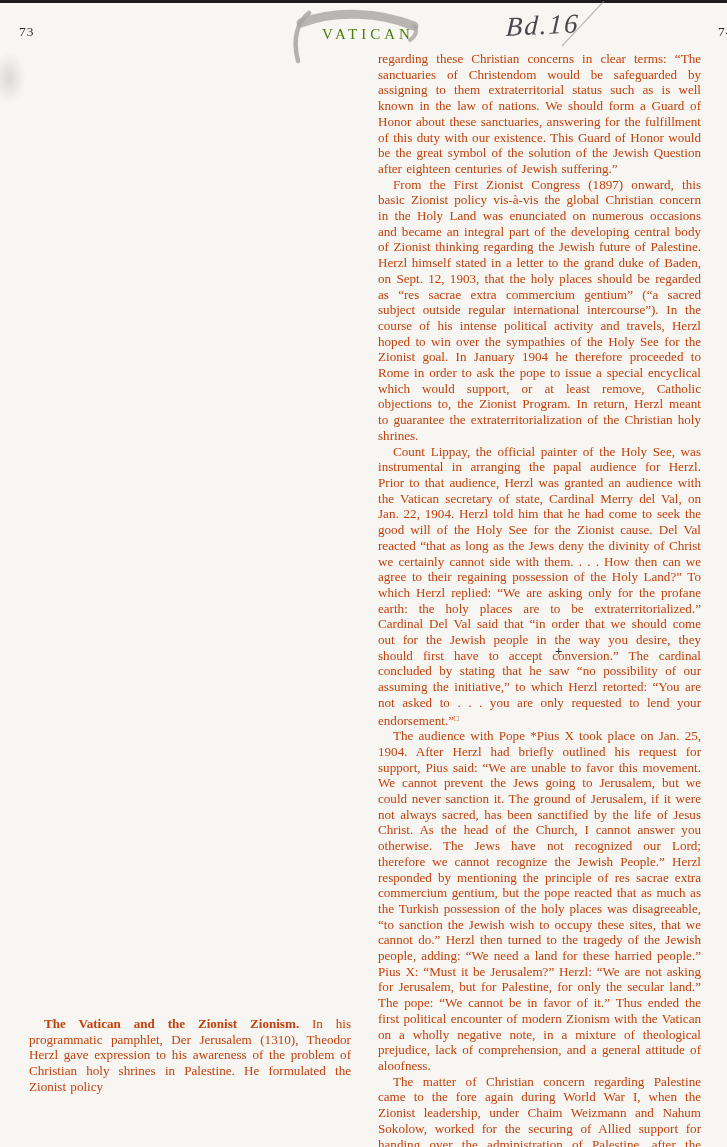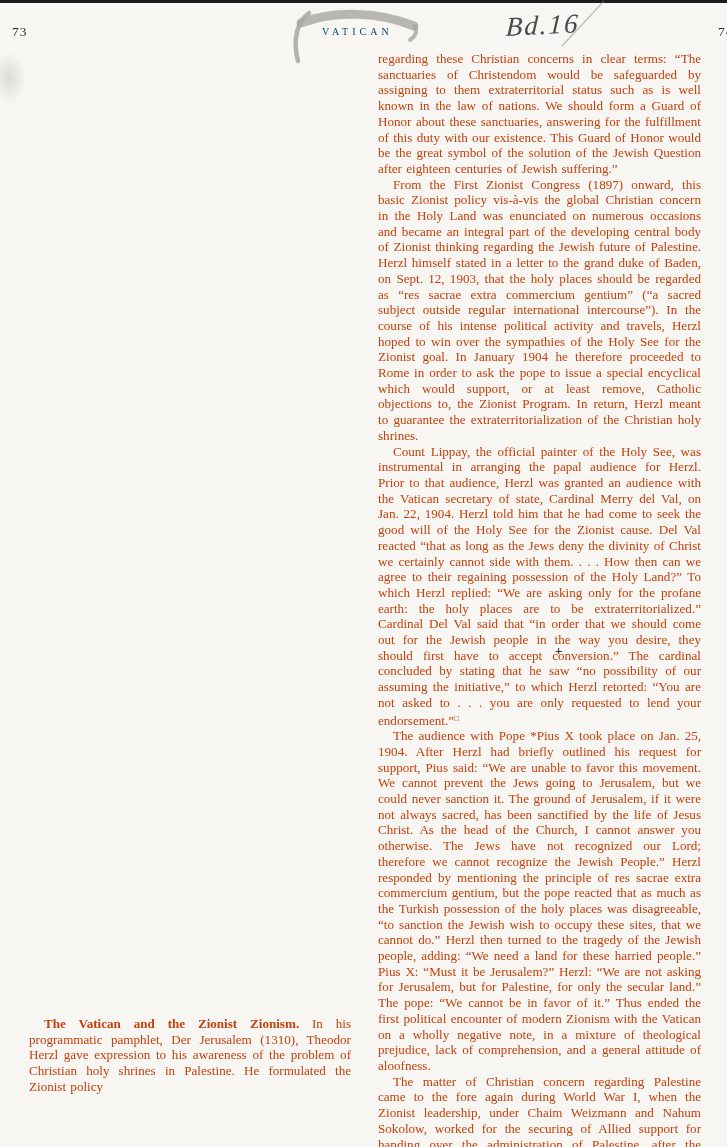--- a/index.html
+++ b/index.html
@@ -19,25 +19,25 @@
     pointer-events:none;
   }
   .smudge {
     position:absolute; top:52px; left:-8px; width:34px; height:52px;
     background:radial-gradient(ellipse at center, rgba(120,120,115,.22), rgba(120,120,115,0) 70%);
   }
   .pagenum {
     position:absolute; top:24px;
     font-size:13.5px; letter-spacing:1px; color:#2c2c2c;
   }
-  .pagenum-left { left:12px; }
+  .pagenum-left { left:19px; }
   .pagenum-right { left:718px; }
   .running-head {
     position:absolute; top:26px; left:322px;
-    font-size:10px; letter-spacing:4px; color:#0c4a6e;
+    font-size:15px; letter-spacing:4px; color:#4d7c0f;
   }
   .swoosh { position:absolute; top:0; left:0; pointer-events:none; }
   .handwriting {
     position:absolute; top:10px; left:506px;
     font-size:27px; font-style:italic; color:#47474d;
     transform:rotate(-3deg) skewX(-6deg);
     letter-spacing:2px;
   }
   .plus-mark {
     position:absolute; top:643px; left:555px;

